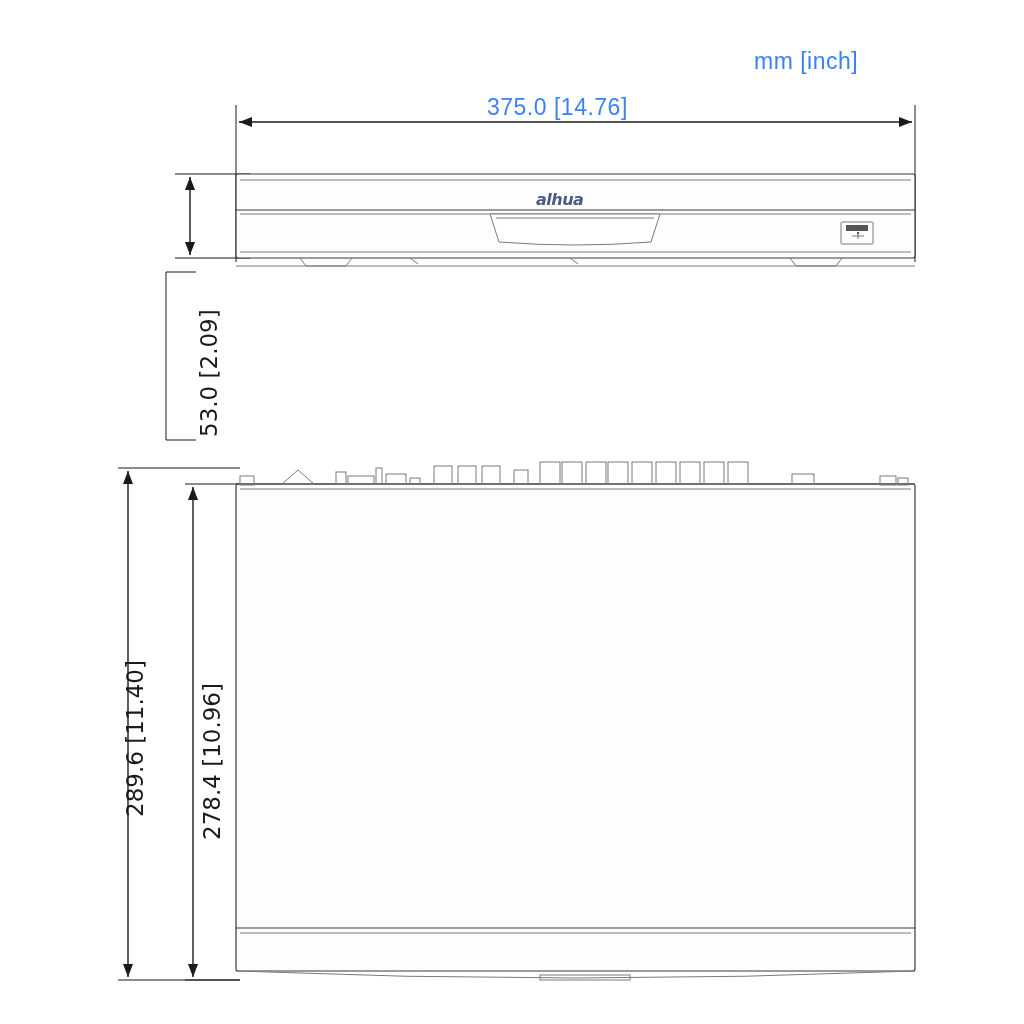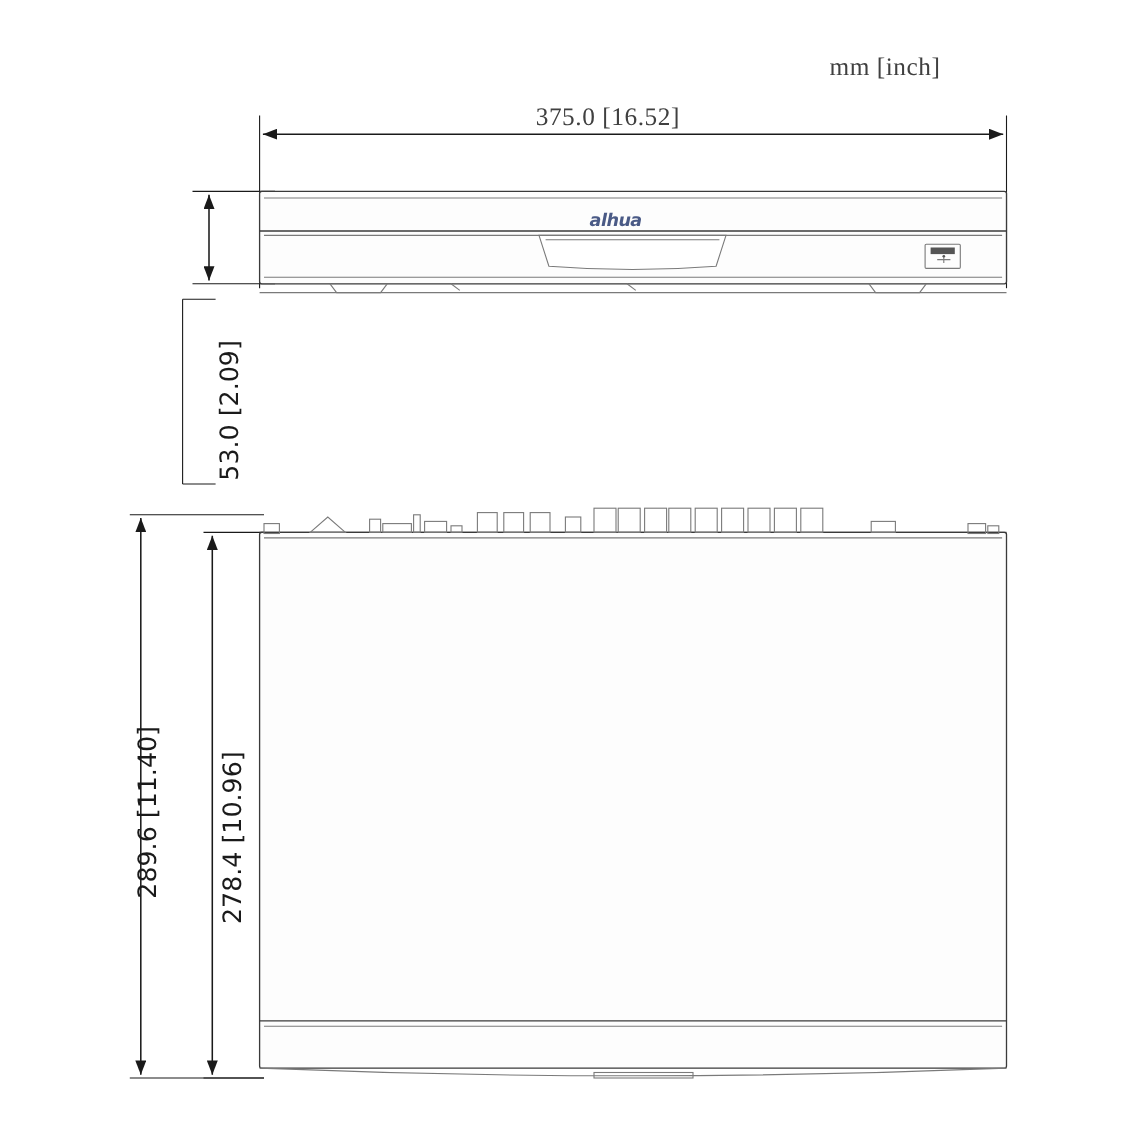--- a/index.html
+++ b/index.html
@@ -16,22 +16,22 @@
     overflow: hidden;
   }
   #stage {
     position: absolute;
     left: 0; top: 0;
     width: 1024px;
     height: 1024px;
   }
   .txt {
     position: absolute;
-    font-family: Liberation Serif, serif;
-    color: #404040;
+    font-family: Liberation Sans, sans-serif;
+    color: #3b82f6;
     white-space: nowrap;
     letter-spacing: 0.5px;
   }
   #unit-label {
     top: 48px;
     left: 754px;
     font-size: 23px;
   }
   #dim-width-label {
     top: 94px;
@@ -75,21 +75,21 @@
     color: #4a5a86;
     letter-spacing: -0.5px;
   }
 </style>
 </head>
 <body>
 
 <div id="stage">
 
   <div class="txt" id="unit-label">mm [inch]</div>
-  <div class="txt" id="dim-width-label">375.0  [16.52]</div>
+  <div class="txt" id="dim-width-label">375.0  [14.76]</div>
   <div class="vtxt" id="dim-height-label">53.0  [2.09]</div>
   <div class="vtxt" id="dim-depth-outer-label">289.6  [11.40]</div>
   <div class="vtxt" id="dim-depth-inner-label">278.4  [10.96]</div>
 
   <svg width="1024" height="1024" viewBox="0 0 1024 1024">
     <defs>
       <marker id="arrR" markerWidth="14" markerHeight="10" refX="13" refY="5" orient="auto" markerUnits="userSpaceOnUse">
         <path d="M0,0 L13,5 L0,10 z" fill="#1a1a1a"></path>
       </marker>
       <marker id="arrL" markerWidth="14" markerHeight="10" refX="1" refY="5" orient="auto" markerUnits="userSpaceOnUse">

